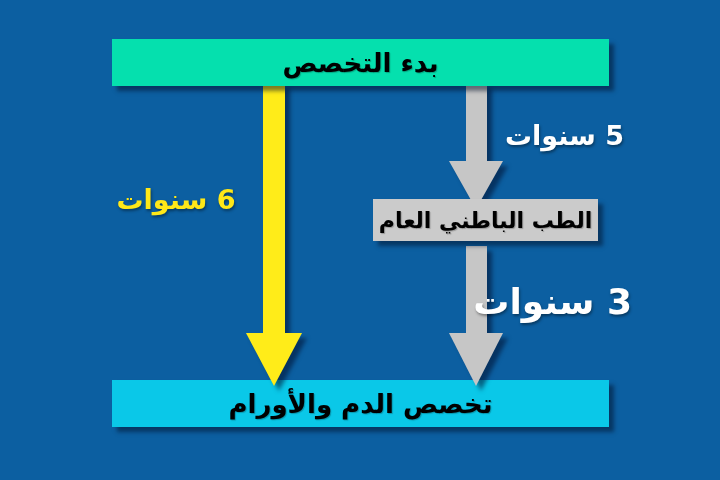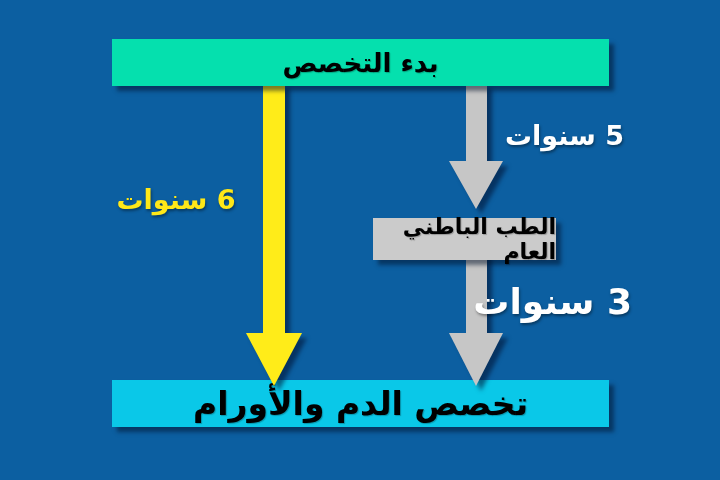--- a/index.html
+++ b/index.html
@@ -22,28 +22,28 @@
     direction:rtl;
     box-shadow:5px 5px 4px rgba(0,15,40,.5);
     text-shadow:1px 1px 1px rgba(0,0,0,.25);
   }
   .box-start{
     left:112px;top:39px;width:497px;height:47px;
     background:var(--start-box,#05e0ae);
     font-size:26px;z-index:3;
   }
   .box-internal{
-    left:373px;top:218px;width:183px;height:42px;
+    left:373px;top:199px;width:225px;height:42px;
     background:var(--internal-box,#cbcbcb);
     font-size:22px;z-index:3;
   }
   .box-hemonc{
     left:112px;top:380px;width:497px;height:47px;
     background:var(--hemonc-box,#0ac8e8);
-    font-size:33px;z-index:1;
+    font-size:26px;z-index:1;
   }
   .arrows{
     position:absolute;left:0;top:0;z-index:2;
   }
   .arrow{
     filter:drop-shadow(5px 5px 2px rgba(0,15,45,.55));
   }
   .lbl{
     position:absolute;z-index:4;
     font-weight:bold;direction:rtl;text-align:center;

